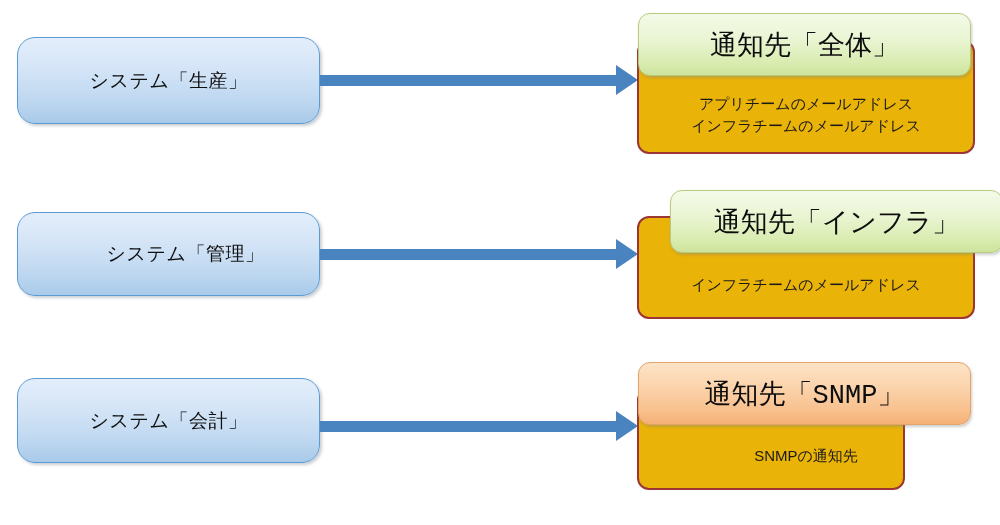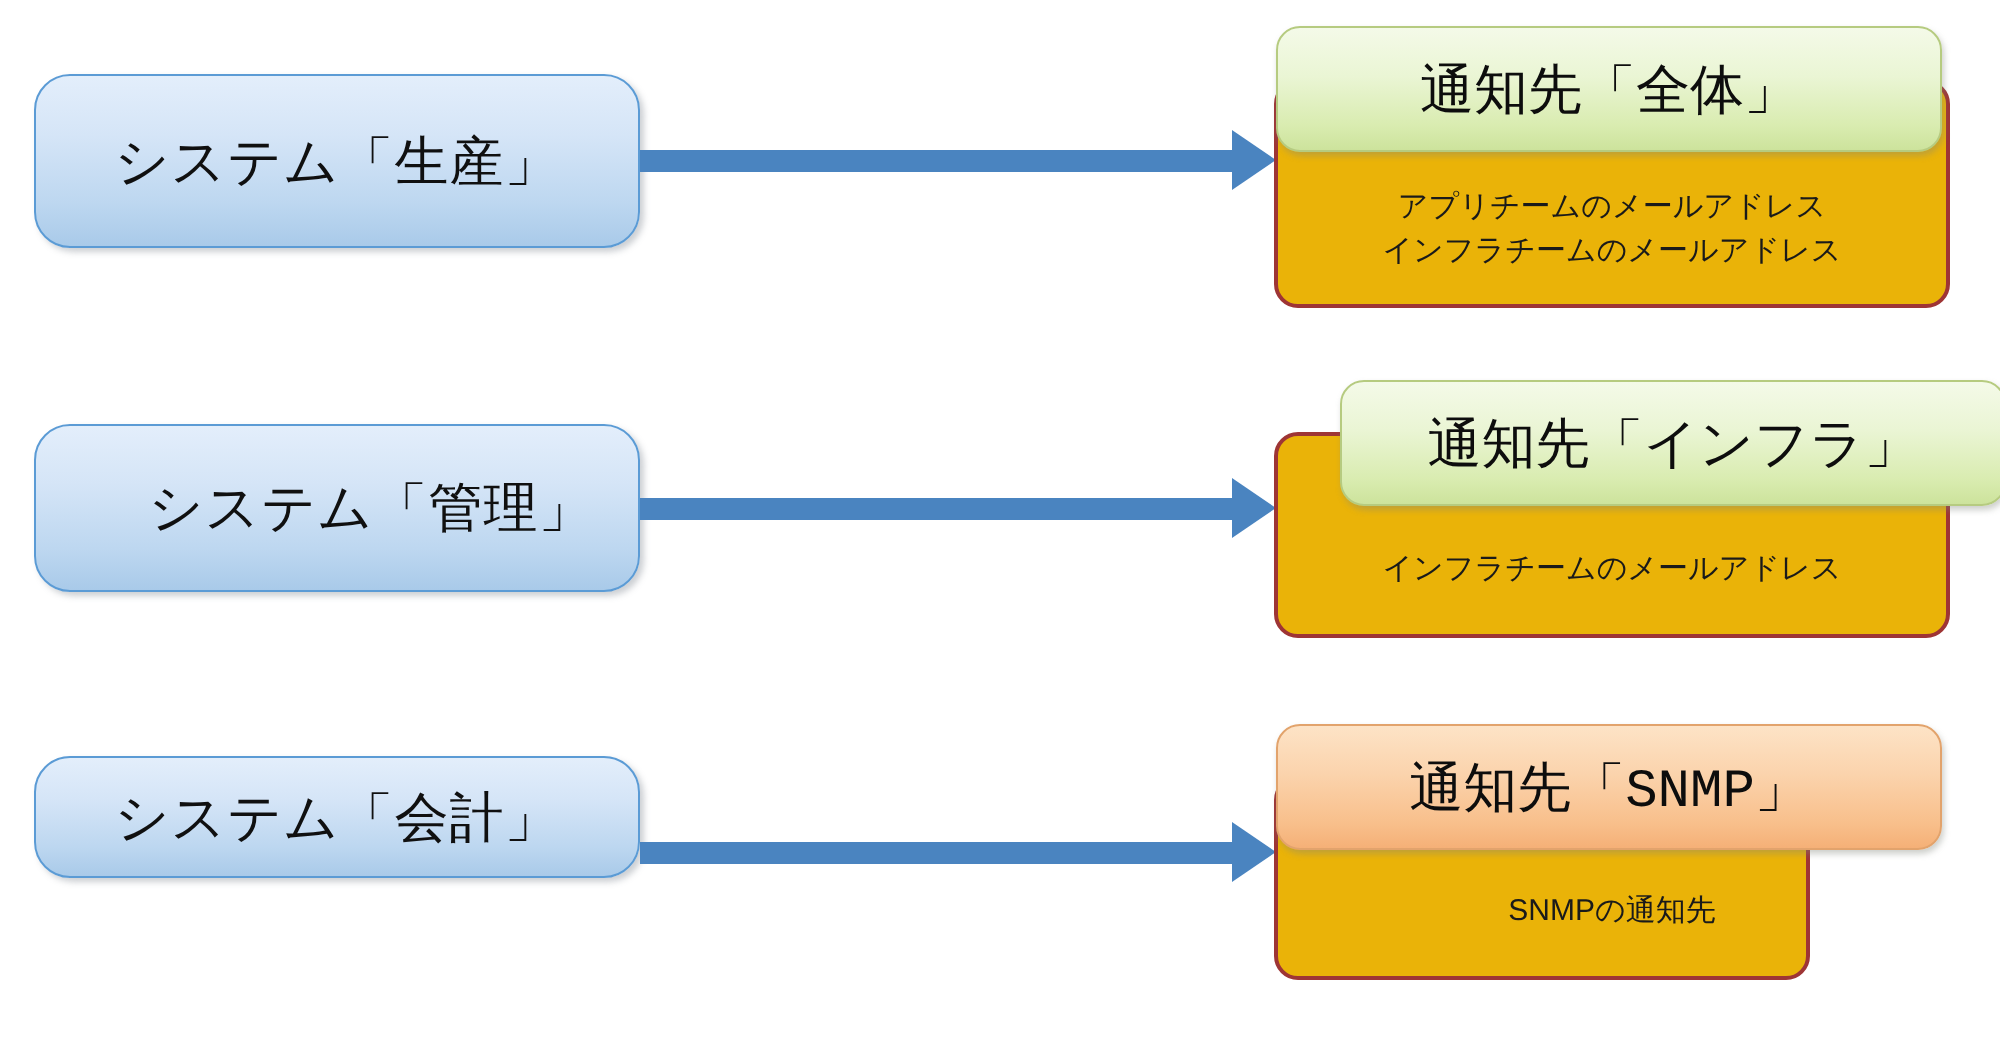--- a/index.html
+++ b/index.html
@@ -15,21 +15,21 @@
   
   .sys-box{
     position:absolute;
     box-sizing:border-box;
     border-radius:18px;
     border:1px solid #5b9bd5;
     background:linear-gradient(to bottom,#e3eefb 0%,#d5e5f7 35%,#bdd7f0 75%,#a9cae9 100%);
     box-shadow:2px 2px 3px rgba(120,130,140,0.38);
     display:flex;align-items:center;justify-content:center;
     color:#101010;
-    font-size:27px;
+    font-size:19px;
     letter-spacing:0.5px;
     white-space:nowrap;
   }
 
   
   .arrow{position:absolute;height:30px;}
   .arrow .shaft{
     position:absolute;left:0;top:10px;height:11px;
     background:#4a84c0;
   }
@@ -117,21 +117,21 @@
 
   <div class="card" style="left:637px;top:216px;width:338px;height:103px;">
     <div class="card-body" style="left:0;top:34px;width:334px;height:65px;">
       <span class="line">インフラチームのメールアドレス</span>
     </div>
   </div>
   <div class="card-head green" style="left:670px;top:190px;width:333px;height:63px;">
     <span>通知先「インフラ」</span>
   </div>
 
-  <div class="sys-box" style="left:17px;top:378px;width:303px;height:61px;">
+  <div class="sys-box" style="left:17px;top:378px;width:303px;height:85px;">
     <span>システム「会計」</span>
   </div>
 
   <div class="arrow" style="left:320px;top:411px;width:318px;">
     <div class="shaft" style="width:296px;"></div>
     <div class="head"></div>
   </div>
 
   <div class="card" style="left:637px;top:388px;width:268px;height:102px;padding-left:48px;">
     <div class="card-body" style="left:0;top:34px;width:334px;height:64px;">

